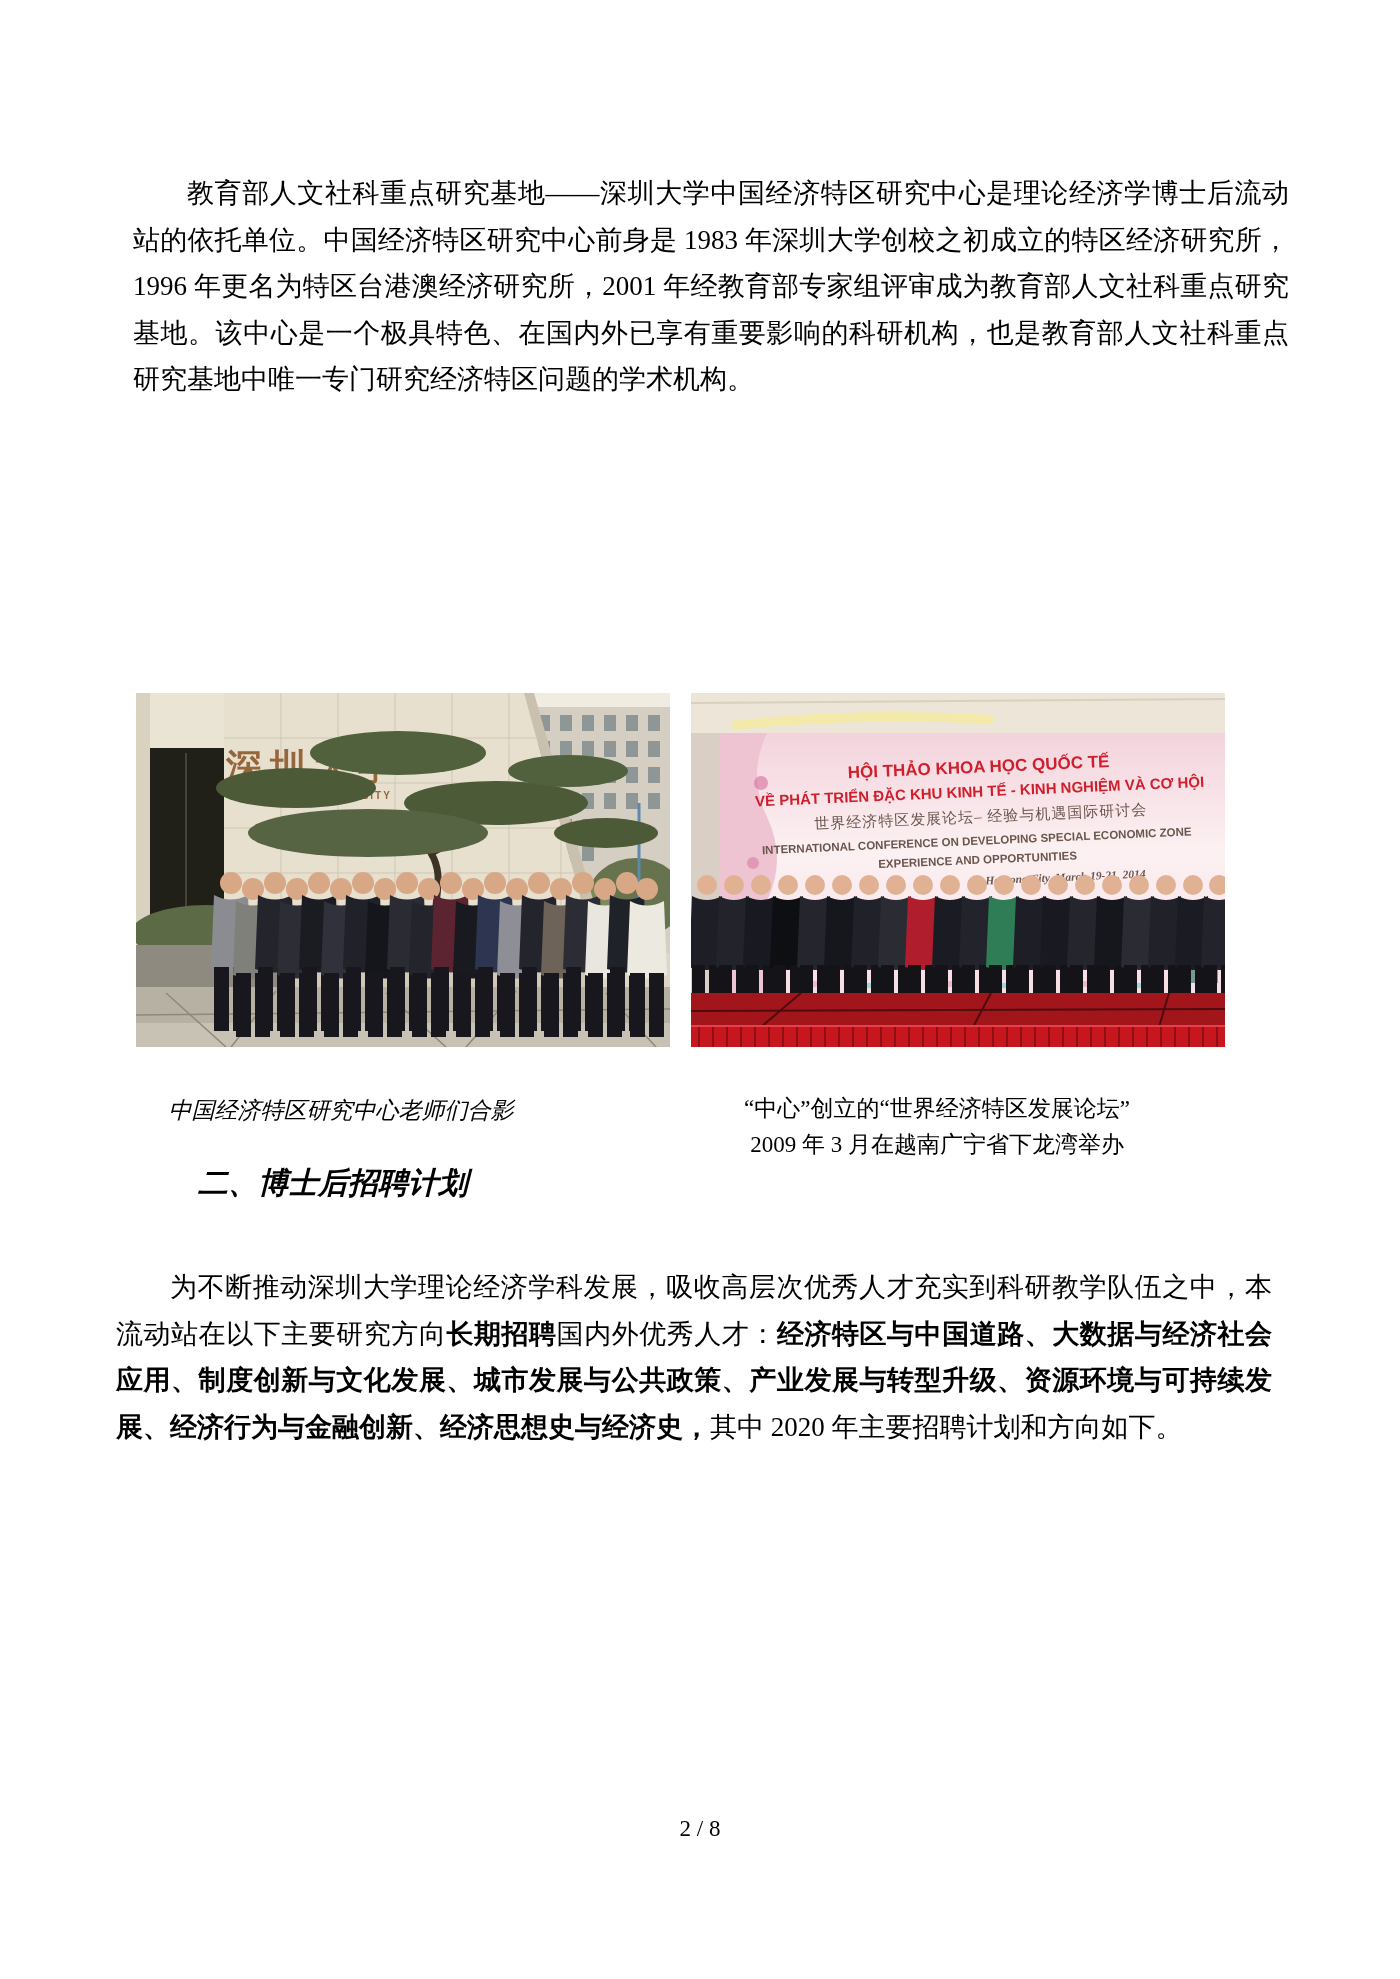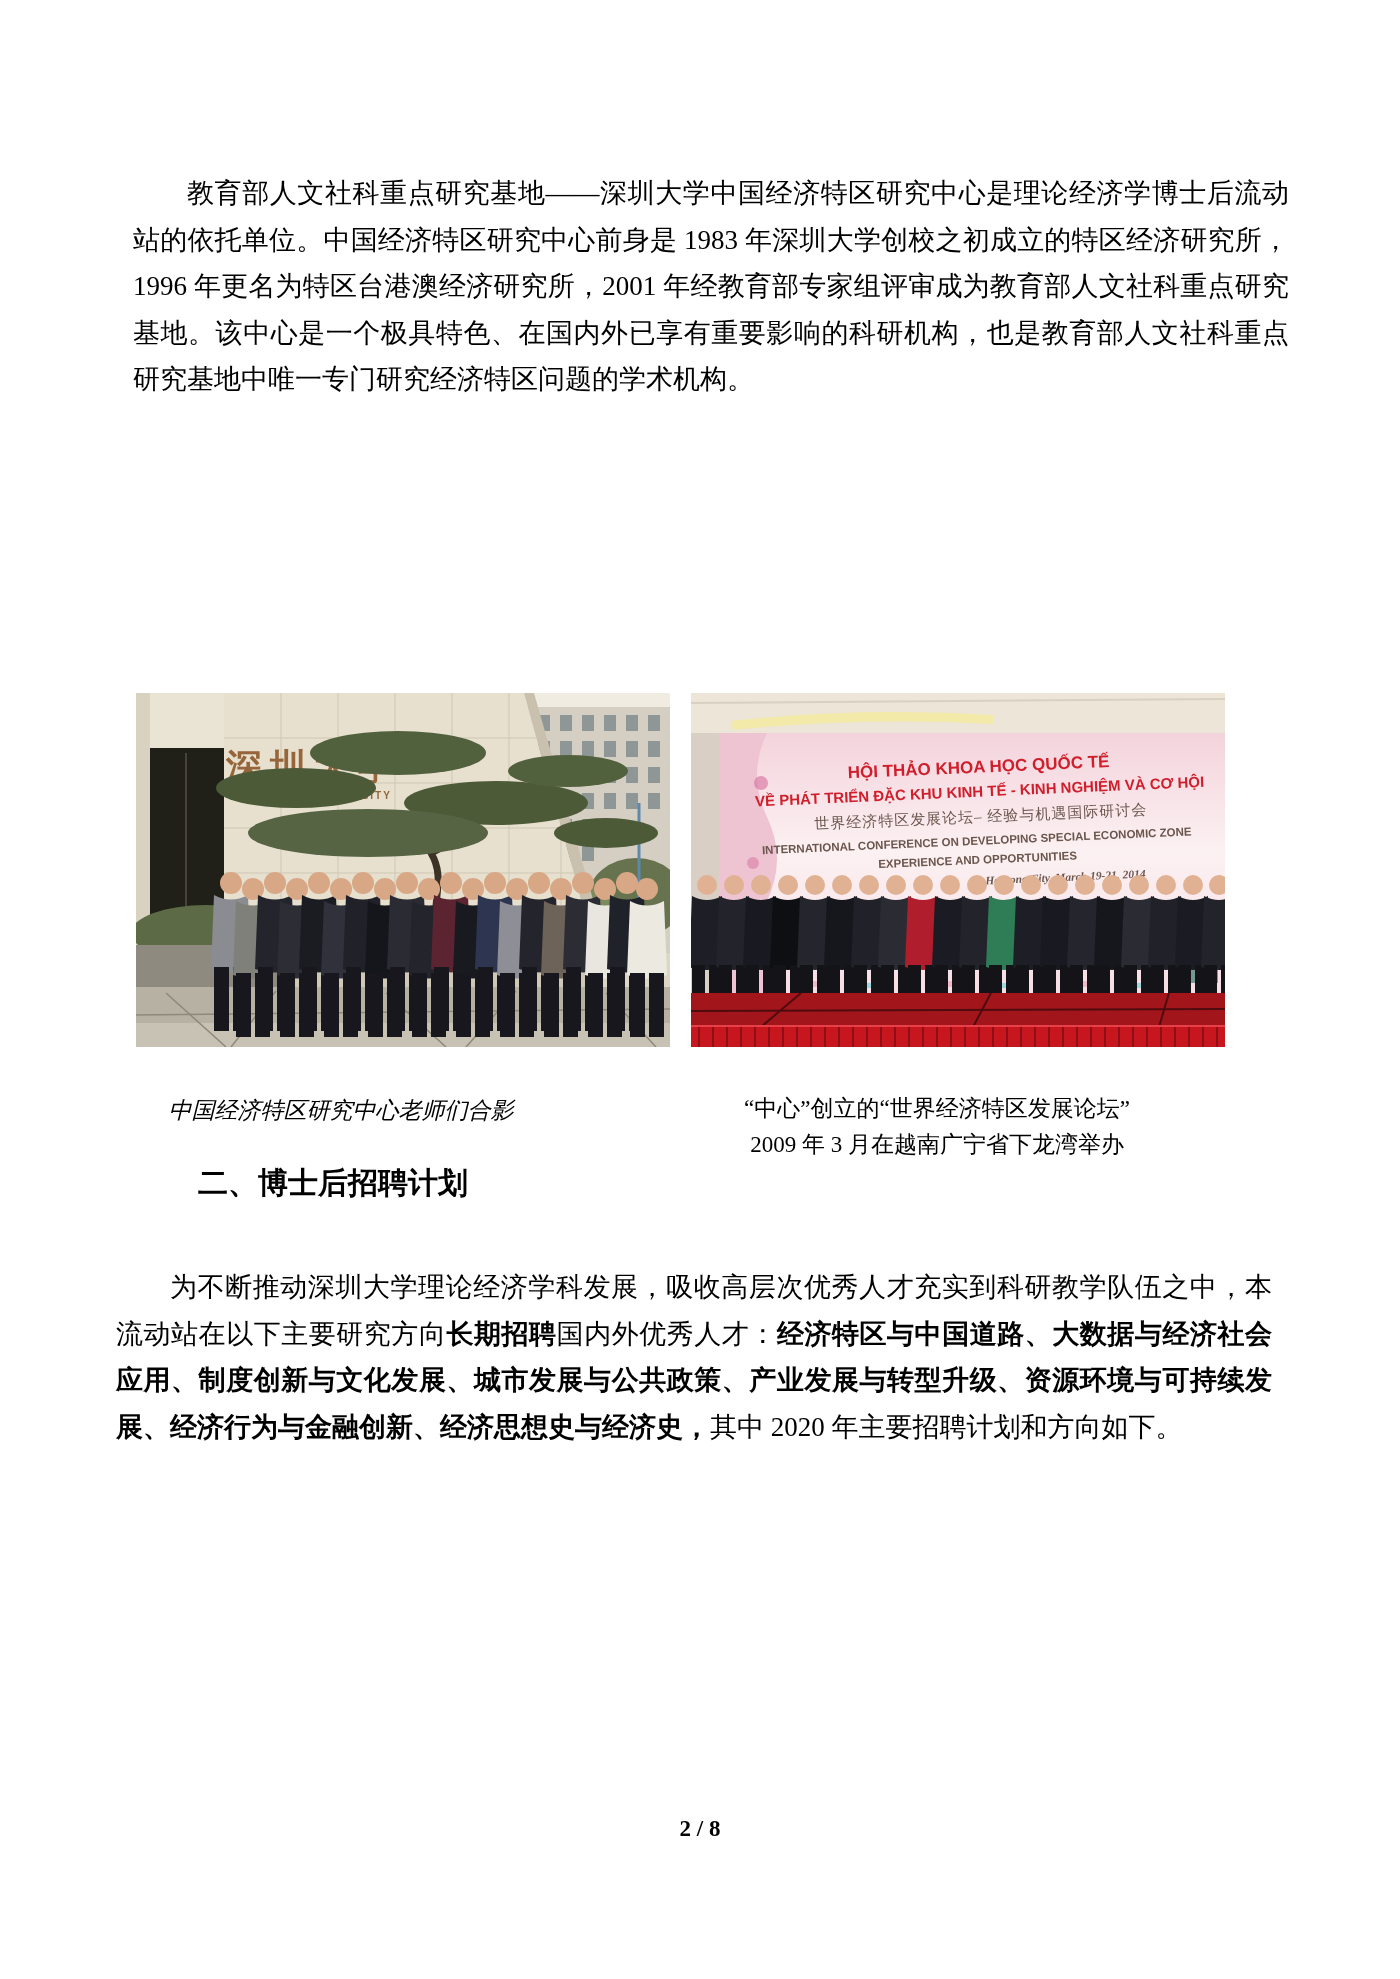--- a/index.html
+++ b/index.html
@@ -19,30 +19,30 @@
   .cap{
     position:absolute;width:534px;text-align:center;
     font-size:23px;line-height:28px;color:#000;
   }
   .capL{left:74px;top:1097px;font-style:italic;}
   .capR1{left:670px;top:1095px;}
   .capR2{left:670px;top:1131px;}
   .heading{
     position:absolute;left:198px;top:1164px;
     font-family:"Liberation Sans","DejaVu Sans",sans-serif;
-    font-weight:bold;font-size:30px;line-height:38px;
+    font-weight:bold;font-size:30px;line-height:38px;font-style:italic;
   }
   .para3{
     position:absolute;left:116px;top:1237px;width:1156px;
     font-size:27px;line-height:46.5px;text-align:justify;text-indent:2em;
   }
   .para3 b{font-weight:bold;}
   .footer{
     position:absolute;left:0;top:1816px;width:1400px;text-align:center;
-    font-size:23px;font-weight:bold;
+    font-size:23px;font-weight:normal;
   }
   svg text{user-select:none;}
 </style>
 </head>
 <body>
 
 <div class="bodytext">
   <p>教育部人文社科重点研究基地——深圳大学中国经济特区研究中心是理论经济学博士后流动站的依托单位。中国经济特区研究中心前身是 1983 年深圳大学创校之初成立的特区经济研究所，1996 年更名为特区台港澳经济研究所，2001 年经教育部专家组评审成为教育部人文社科重点研究基地。该中心是一个极具特色、在国内外已享有重要影响的科研机构，也是教育部人文社科重点研究基地中唯一专门研究经济特区问题的学术机构。</p>
 </div>
 

